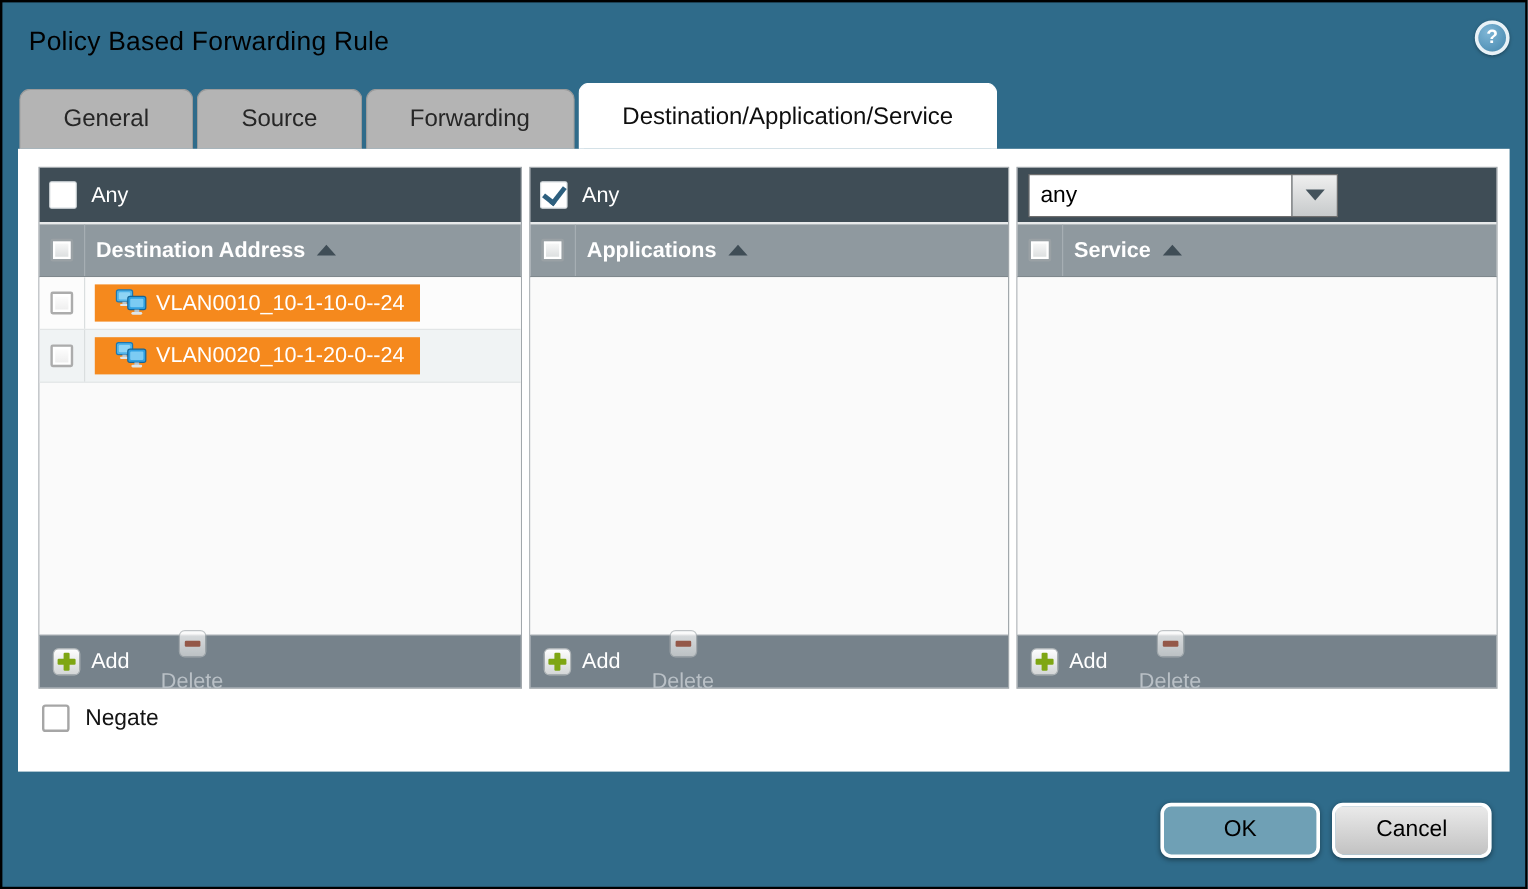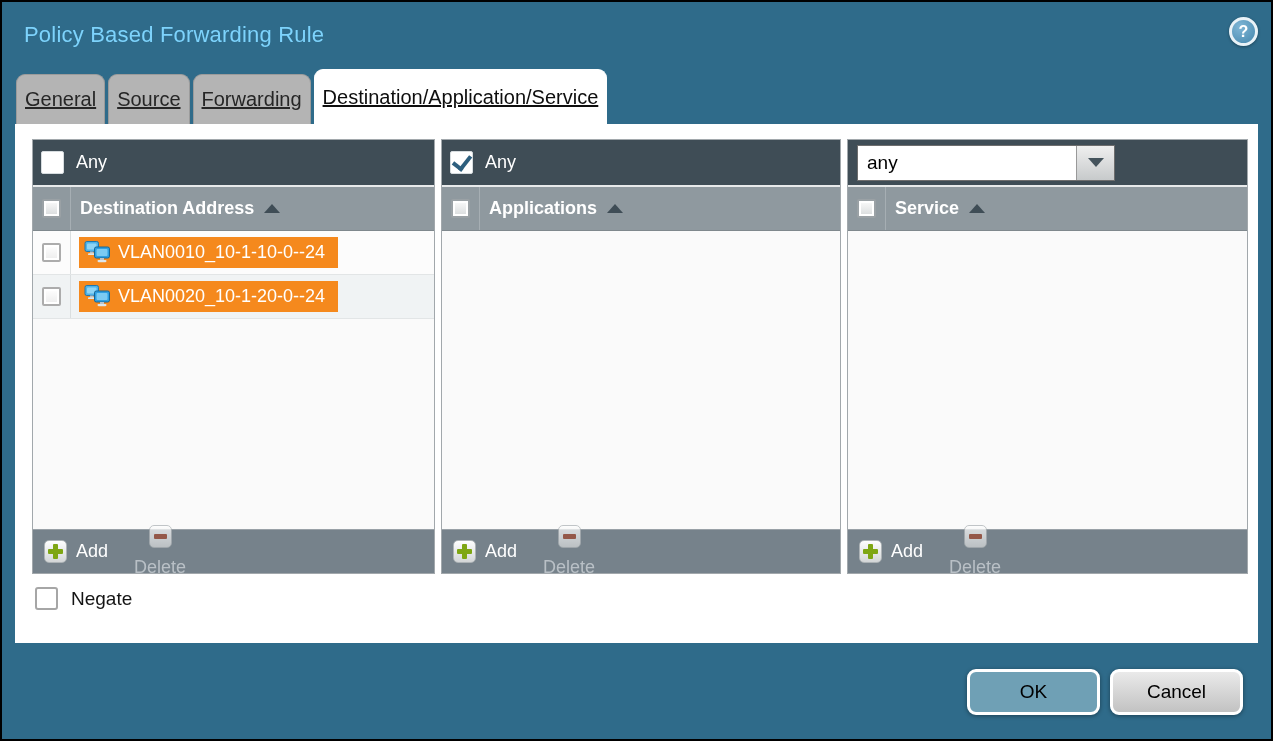--- a/index.html
+++ b/index.html
@@ -7,36 +7,36 @@
   body {
     position:relative;
     font-family:"Liberation Sans", sans-serif;
     background:var(--teal,#2F6B8A);
     border:2px solid #000;
     overflow:hidden;
   }
 
   
   .titlebar { position:absolute; left:0; top:0; right:0; height:66px; display:flex; align-items:center; padding-left:22px; }
-  .title { color:#7dd3fc; font-size:22px; font-weight:400; letter-spacing:.2px; }
+  .title { color:#000000; font-size:22px; font-weight:400; letter-spacing:.2px; }
   .help-icon {
     position:absolute; right:13px; top:15px; width:29px; height:29px; border-radius:50%;
     background:radial-gradient(circle at 35% 30%, #7FB6D6, #4486AC);
     border:3px solid #E9F2F7; color:#fff; font-weight:bold; font-size:16px;
     display:flex; align-items:center; justify-content:center;
     box-shadow:0 1px 3px rgba(0,0,0,.35); cursor:pointer;
   }
 
   
   .tabs { position:absolute; left:14px; top:67px; height:55px; display:flex; align-items:flex-end; gap:3px; }
   .tab {
     height:50px; background:var(--tab-inactive,#B4B4B4);
     border:1px solid #9B9B9B; border-bottom:none;
-    border-radius:9px 9px 0 0; padding:0 8px;
-    display:flex; align-items:center; font-size:20px; color:#262626; cursor:pointer;text-decoration:underline;
+    border-radius:9px 9px 0 0; padding:0 36px;
+    display:flex; align-items:center; font-size:20px; color:#262626; cursor:pointer;
   }
   .tab.active { height:55px; background:#fff; color:#0e0e0e; border-color:#fff; }
 
   
   .panel { position:absolute; left:13px; right:13px; top:122px; height:519px; background:#fff; }
   .columns { position:absolute; left:17px; top:15px; width:1216px; height:435px; display:flex; justify-content:space-between; }
   .col { border:1px solid #A2A8AC; display:flex; flex-direction:column; background:#FAFAFA; }
   .col-dest { width:403px; } .col-apps { width:400px; } .col-svc { width:401px; }
 
   .col-topbar { flex:none; height:45px; background:var(--header-dark,#3F4D56); display:flex; align-items:center; padding:0 8px; }
@@ -51,21 +51,21 @@
 
   .cb-cell { width:37px; flex:none; display:flex; align-items:center; justify-content:center; align-self:stretch; }
   .v-divider { width:1px; align-self:stretch; background:#A6AEB3; flex:none; }
   .v-divider.light { background:#DADEDF; }
 
   .col-list { flex:1; background:#FAFAFA; overflow:hidden; display:flex; flex-direction:column; }
   .list-row { flex:none; height:44px; display:flex; align-items:center; border-bottom:1px solid #E2E5E6; background:#FCFCFC; cursor:pointer; }
   .list-row:nth-child(even) { background:#F0F3F4; }
   .addr-tag {
     margin-left:8px; height:31px; background:var(--orange,#F5891D);
-    display:inline-flex; align-items:center; gap:7px; padding:0 13px 0 5px;
+    display:inline-flex; align-items:center; gap:7px; padding:0 13px 0 17px;
     color:#fff; font-size:18px; white-space:nowrap;
   }
 
   .col-footer {
     flex:none; height:44px; background:var(--footer-gray,#76828B);
     border-top:1px solid #99A1A7;
     display:flex; align-items:center; padding:0 11px;
   }
   .btn-add { display:flex; align-items:center; gap:9px; color:#fff; font-size:18px; cursor:pointer; }
   .btn-delete { display:flex; align-items:center; gap:9px; color:#B9C0C6; font-size:18px; margin-left:26px; cursor:default;flex-direction:column; }

